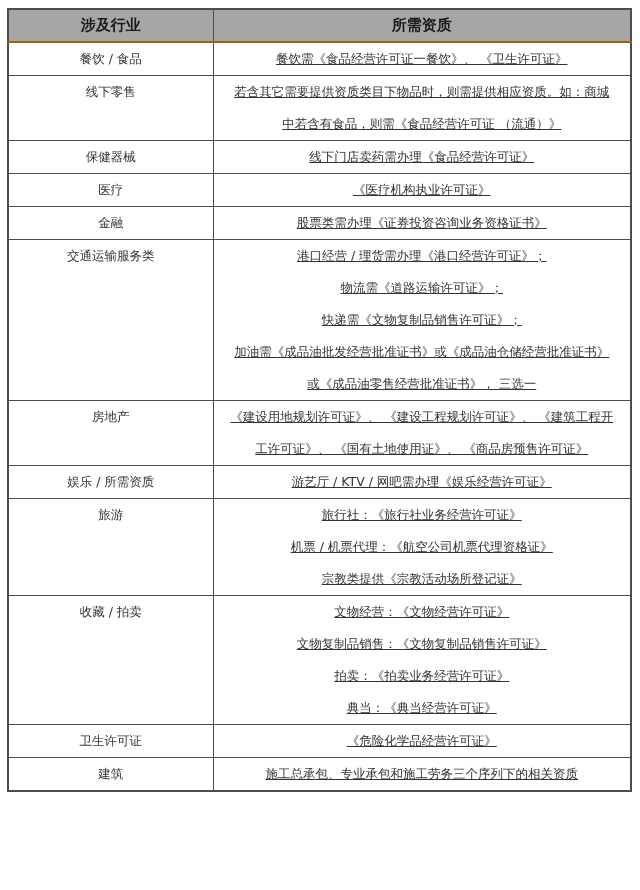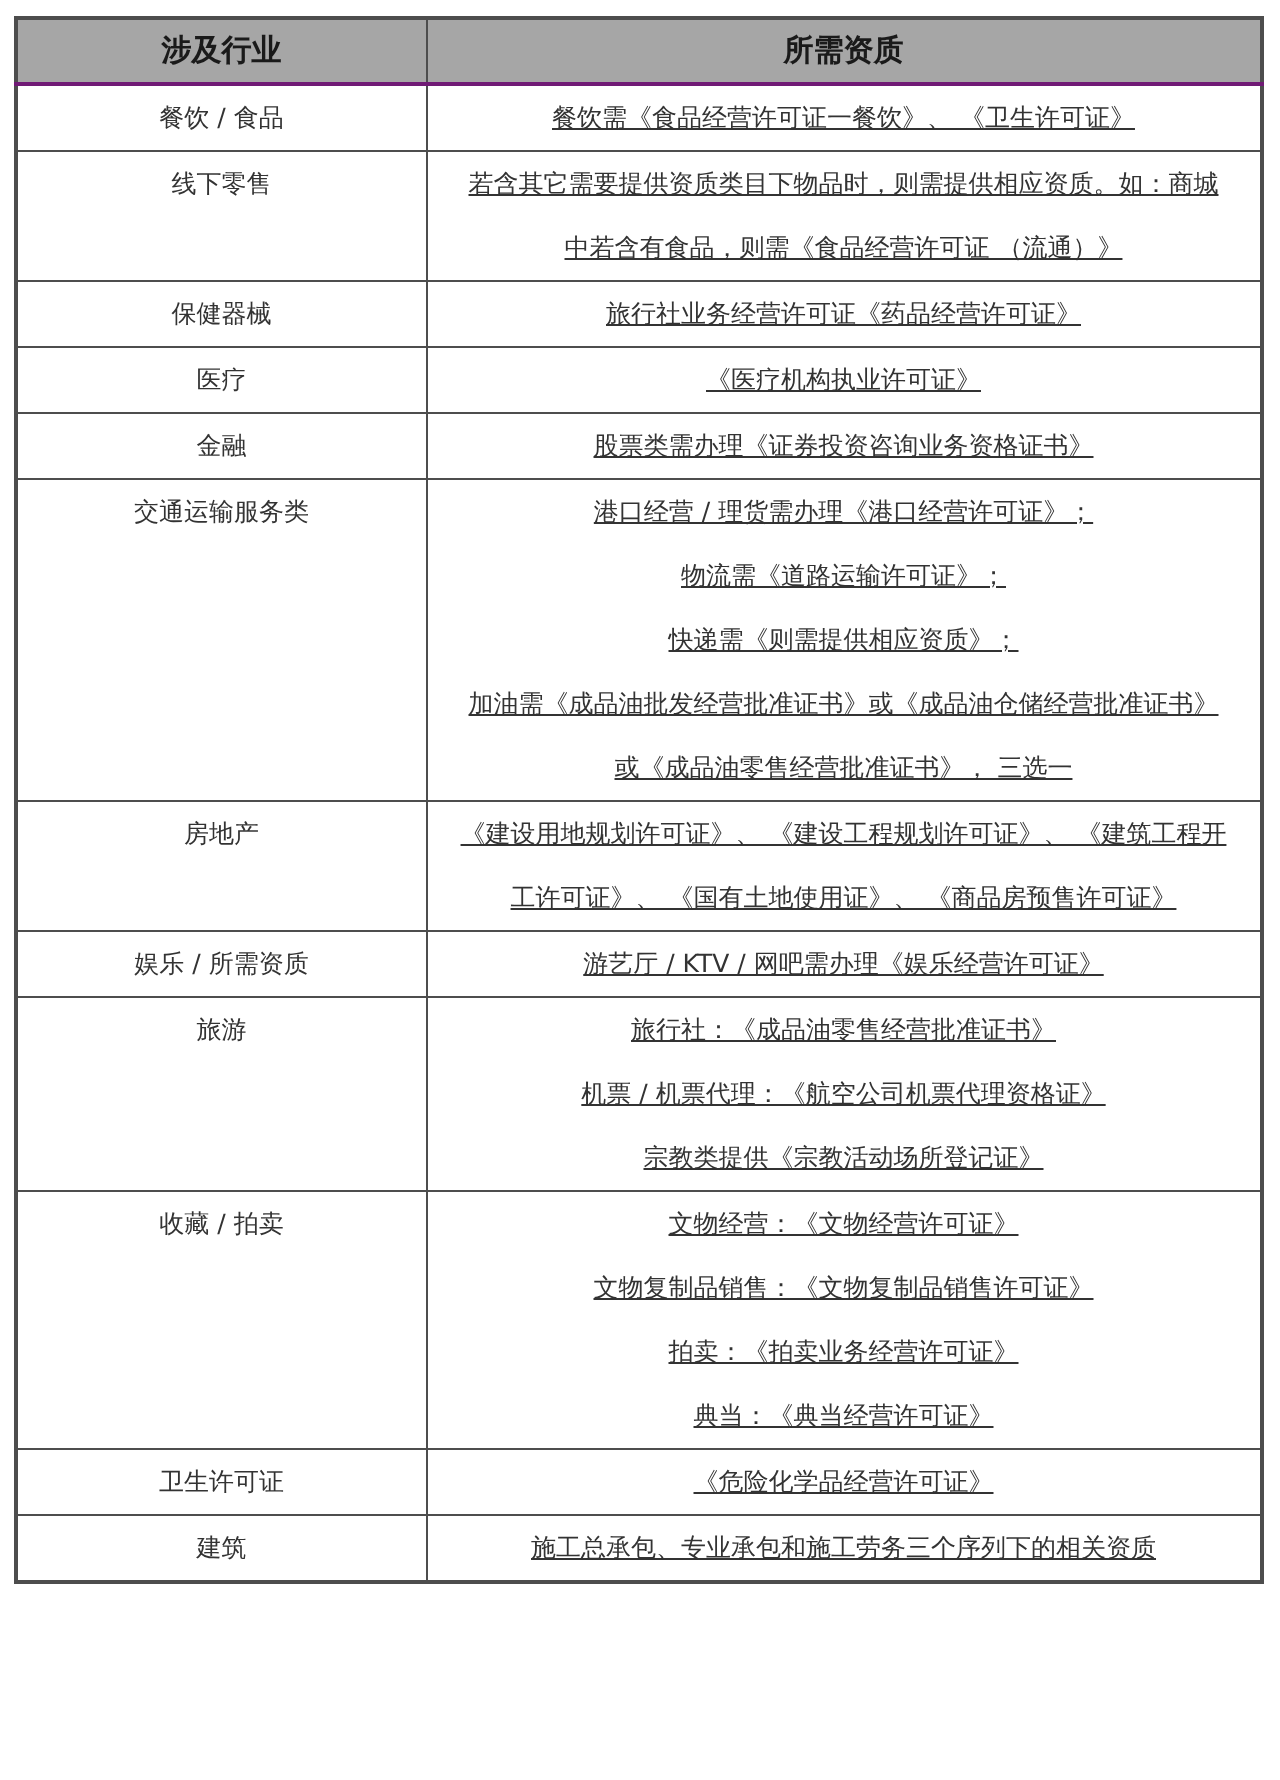--- a/index.html
+++ b/index.html
@@ -29,21 +29,21 @@
     box-sizing: border-box;
   }
   table.req-table th {
     background: #a6a6a6;
     color: #1a1a1a;
     font-size: 15px;
     font-weight: bold;
     height: 33px;
     line-height: 31px;
     padding: 0 4px;
-    border-bottom: 2px solid #701a75;
+    border-bottom: 2px solid #a16207;
   }
   table.req-table td {
     color: #333333;
     font-size: 12.5px;
     line-height: 32px;
     padding: 0 6px;
     background: #ffffff;
   }
   .col-industry { width: 205px; }
   .req-line {
@@ -74,62 +74,62 @@
         <tr>
           <td class="col-industry">线下零售</td>
           <td class="col-req">
             <div class="req-line">若含其它需要提供资质类目下物品时，则需提供相应资质。如：商城</div>
             <div class="req-line">中若含有食品，则需《食品经营许可证 （流通）》</div>
           </td>
         </tr>
         <tr>
           <td class="col-industry">保健器械</td>
           <td class="col-req">
-            <div class="req-line">旅行社业务经营许可证《药品经营许可证》</div>
+            <div class="req-line">线下门店卖药需办理《食品经营许可证》</div>
           </td>
         </tr>
         <tr>
           <td class="col-industry">医疗</td>
           <td class="col-req">
             <div class="req-line">《医疗机构执业许可证》</div>
           </td>
         </tr>
         <tr>
           <td class="col-industry">金融</td>
           <td class="col-req">
             <div class="req-line">股票类需办理《证券投资咨询业务资格证书》</div>
           </td>
         </tr>
         <tr>
           <td class="col-industry">交通运输服务类</td>
           <td class="col-req">
             <div class="req-line">港口经营 / 理货需办理《港口经营许可证》；</div>
             <div class="req-line">物流需《道路运输许可证》；</div>
-            <div class="req-line">快递需《则需提供相应资质》；</div>
+            <div class="req-line">快递需《文物复制品销售许可证》；</div>
             <div class="req-line">加油需《成品油批发经营批准证书》或《成品油仓储经营批准证书》</div>
             <div class="req-line">或《成品油零售经营批准证书》， 三选一</div>
           </td>
         </tr>
         <tr>
           <td class="col-industry">房地产</td>
           <td class="col-req">
             <div class="req-line">《建设用地规划许可证》、 《建设工程规划许可证》、 《建筑工程开</div>
             <div class="req-line">工许可证》、 《国有土地使用证》、 《商品房预售许可证》</div>
           </td>
         </tr>
         <tr>
           <td class="col-industry">娱乐 / 所需资质</td>
           <td class="col-req">
             <div class="req-line">游艺厅 / KTV / 网吧需办理《娱乐经营许可证》</div>
           </td>
         </tr>
         <tr>
           <td class="col-industry">旅游</td>
           <td class="col-req">
-            <div class="req-line">旅行社：《成品油零售经营批准证书》</div>
+            <div class="req-line">旅行社：《旅行社业务经营许可证》</div>
             <div class="req-line">机票 / 机票代理：《航空公司机票代理资格证》</div>
             <div class="req-line">宗教类提供《宗教活动场所登记证》</div>
           </td>
         </tr>
         <tr>
           <td class="col-industry">收藏 / 拍卖</td>
           <td class="col-req">
             <div class="req-line">文物经营：《文物经营许可证》</div>
             <div class="req-line">文物复制品销售：《文物复制品销售许可证》</div>
             <div class="req-line">拍卖：《拍卖业务经营许可证》</div>

